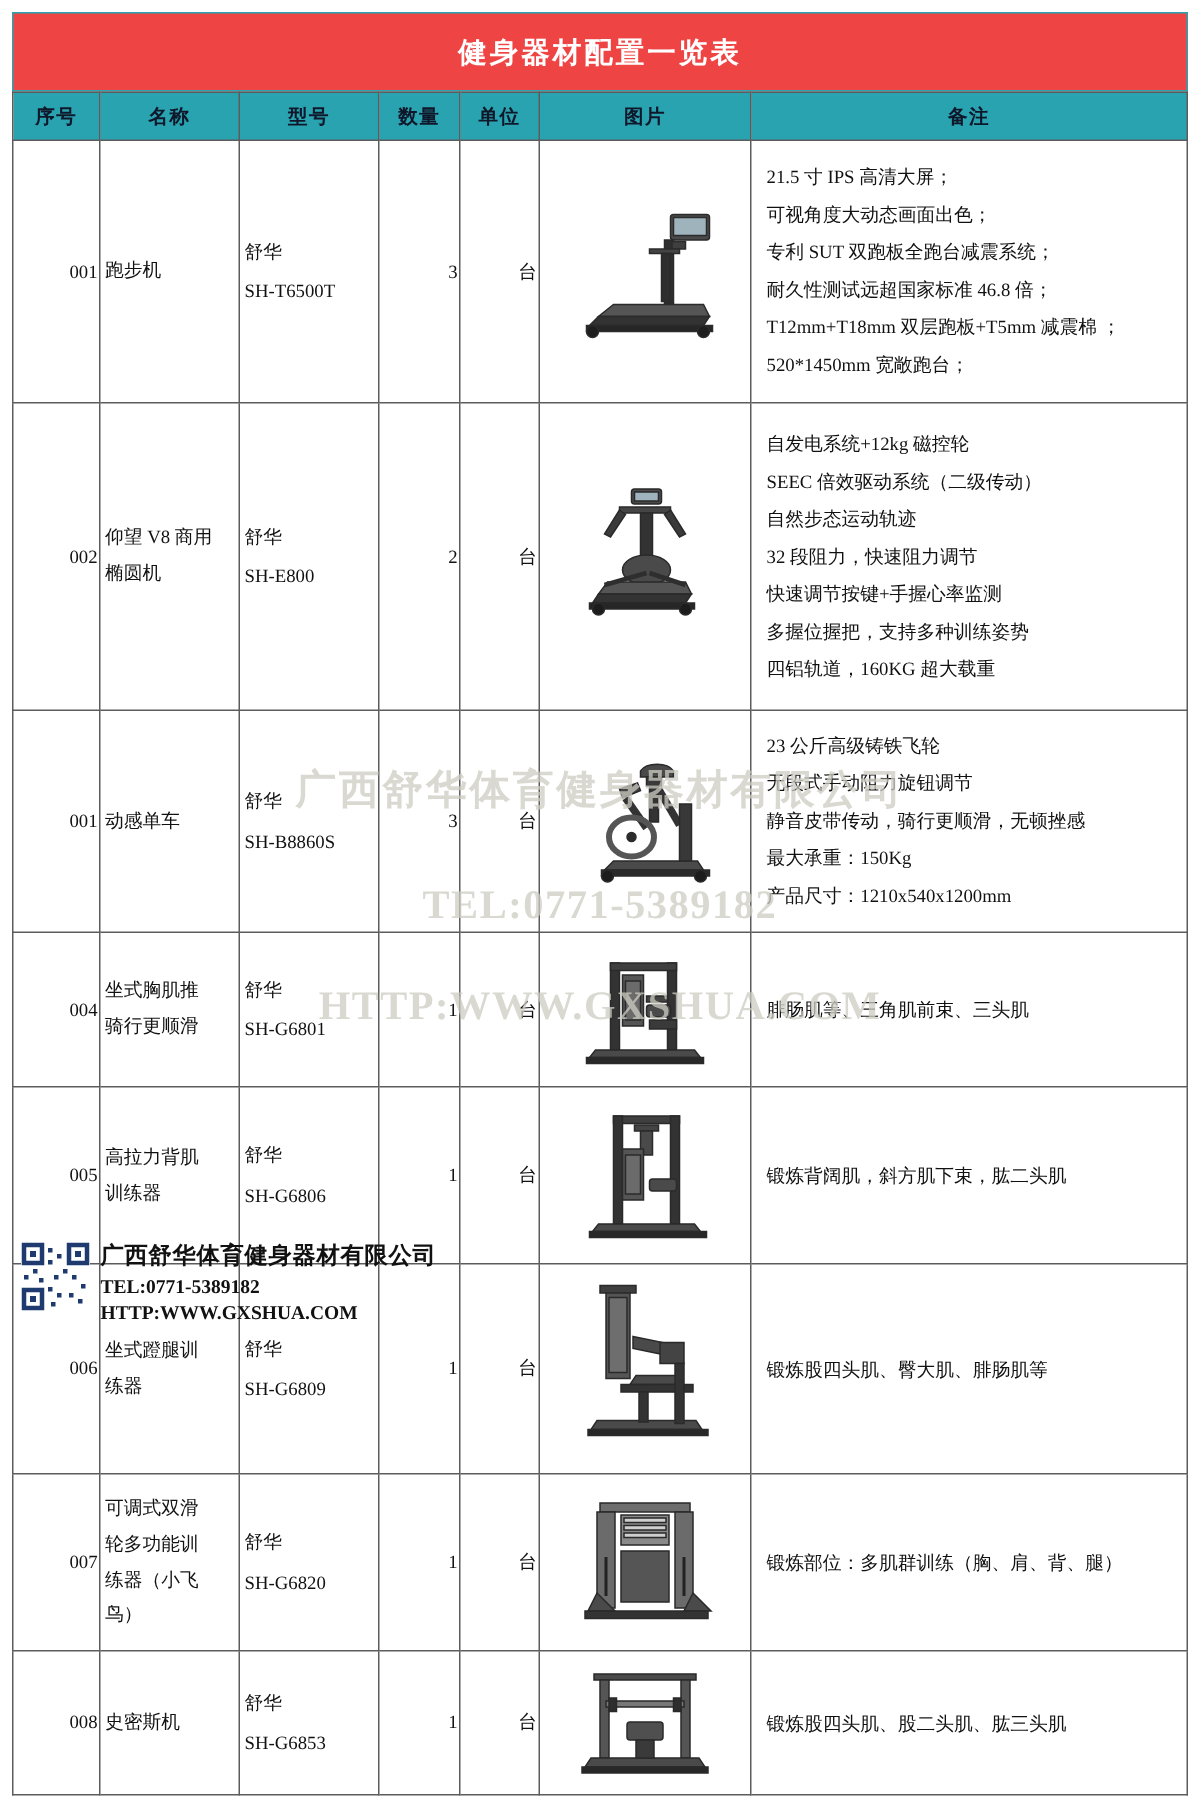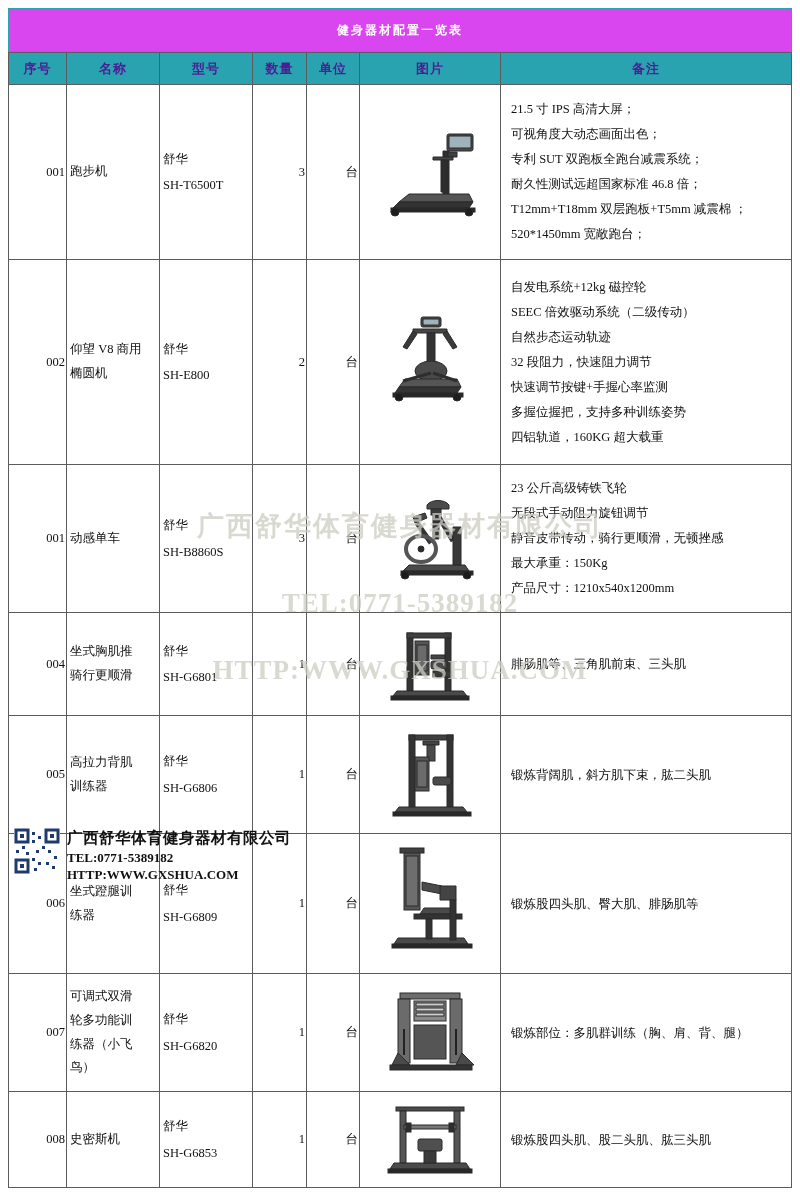--- a/index.html
+++ b/index.html
@@ -9,43 +9,43 @@
     font-family: "Liberation Serif", "DejaVu Serif", serif;
   }
   .page {
     position: relative;
     width: 800px;
     min-height: 1203px;
     padding: 8px 8px 0 8px;
     background: #fff;
   }
   .doc-title {
-    background: #d946ef;
+    background: #ef4444;
     color: #ffffff;
-    font-size: 12px;
+    font-size: 19px;
     font-weight: bold;
     letter-spacing: 2px;
     text-align: center;
     padding: 13px 0 12px 0;
     border: 1px solid #2aa3b0;
   }
   table.tbl {
     width: 100%;
     border-collapse: collapse;
     table-layout: fixed;
   }
   table.tbl th, table.tbl td {
     border: 1px solid #5c5c5c;
     font-size: 12.5px;
     color: #111;
     vertical-align: middle;
   }
   table.tbl thead th {
     background: #2aa3b0;
-    color: #4c1d95;
+    color: #0f172a;
     font-weight: bold;
     font-size: 13px;
     height: 32px;
     text-align: center;
     letter-spacing: 1px;
   }
   td.c { text-align: right; }
   td.name {
     text-align: left;
     line-height: 1.9;

